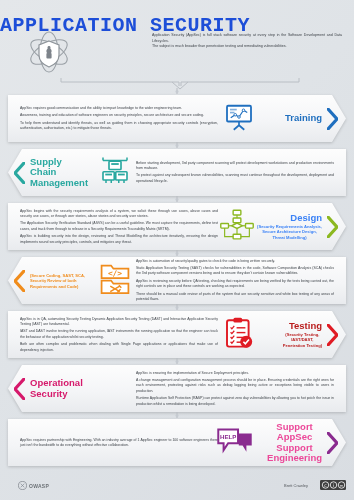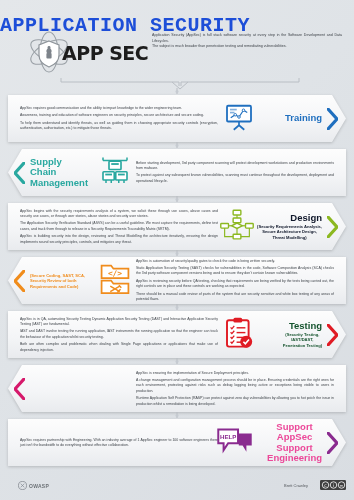--- a/index.html
+++ b/index.html
@@ -110,21 +110,20 @@
           <ellipse cx="23" cy="22" rx="20" ry="9" transform="rotate(28 23 22)"></ellipse>
           <ellipse cx="23" cy="22" rx="20" ry="9" transform="rotate(90 23 22)"></ellipse>
         </g>
         <path d="M23 11 L33 15 L33 25 Q33 33 23 37 Q13 33 13 25 L13 15 Z" fill="#ffffff" stroke="#8f959b" stroke-width="1.2"></path>
         <g fill="#7d838a">
           <circle cx="23" cy="21" r="2.6"></circle>
           <rect x="20.4" y="23" width="5.2" height="5.5" rx="1"></rect>
           <rect x="21.6" y="16" width="2.8" height="3.4" rx="1.2"></rect>
         </g>
       </svg>
-      <div class="logo-text">APP SEC</div>
     </div>
 
     <div class="intro">
       <div>Application Security (AppSec) is full stack software security at every step in the Software Development and Data Lifecycles.</div>
       <div>The subject is much broader than penetration testing and remediating vulnerabilities.</div>
     </div>
 
     <svg class="bracket" viewBox="0 0 240 14">
       <path d="M1 1 L1 5 L119 5 L119 9 M239 1 L239 5 L121 5 L121 9" fill="none" stroke="#b9bec4" stroke-width="1"></path>
       <path d="M112 5 L120 12 L128 5" fill="none" stroke="#b9bec4" stroke-width="1"></path>
@@ -207,21 +206,21 @@
         </g>
         <g stroke="#8cb820" stroke-width="1.5" fill="none">
           <path d="M22 7 L22 11"></path>
           <path d="M15 21 L11 21"></path>
           <path d="M29 21 L33 21"></path>
           <path d="M22 24.5 L22 32"></path>
           <path d="M6 24 L6 35 L17 35"></path>
           <path d="M38 24 L38 35 L27 35"></path>
         </g>
       </svg></div>
-          <div class="label" style="color: #0f172a;">
+          <div class="label" style="color: #3b82f6;">
             <div class="main" style="white-space: pre-line;">Design</div>
             <div class="sub" style="white-space: pre-line;">(Security Requirements Analysis,
 Secure Architecture Design,
 Threat Modelling)</div>
           </div>
           <svg class="chev" viewBox="0 0 11 22">
       <path d="M1 1 L10 11 L1 21" fill="none" stroke="#8cb820" stroke-width="3.2" stroke-linecap="round" stroke-linejoin="round"></path>
     </svg>
         </div>
       </div>
@@ -272,39 +271,43 @@
         </g>
         <g stroke="#e01b24" stroke-width="1.8">
           <path d="M15 13.5 L26 13.5"></path>
                 <path d="M15 19.5 L26 19.5"></path>
           <path d="M15 25.5 L26 25.5"></path>
                 <path d="M15 31.5 L22 31.5"></path>
         </g>
         <circle cx="27" cy="31" r="7.5" fill="#e01b24"></circle>
         <path d="M23.5 31 l2.4 2.6 l4.6 -5.4" stroke="#fff" stroke-width="2" fill="none"></path>
       </svg></div>
-          <div class="label" style="color: #14532d;">
+          <div class="label" style="color: #b91c1c;">
             <div class="main" style="white-space: pre-line;">Testing</div>
             <div class="sub" style="white-space: pre-line;">(Security Testing,
 IAST/DAST,
 Penetration Testing)</div>
           </div>
           <svg class="chev" viewBox="0 0 11 22">
       <path d="M1 1 L10 11 L1 21" fill="none" stroke="#e01b24" stroke-width="3.2" stroke-linecap="round" stroke-linejoin="round"></path>
     </svg>
         </div>
       </div>
       <div class="row">
         <div class="connector"></div>
         <div class="band left">
           <div class="band-bg"></div>
           <div class="body-text">
             <p>AppSec is ensuring the implementation of Secure Deployment principles.</p>
             <p>A change management and configuration management process should be in place. Ensuring credentials are the right ones for each environment, protecting against risks such as debug logging being active or exceptions being visible to users in production.</p>
             <p>Runtime Application Self Protection (RASP) can protect against zero day vulnerabilities by allowing you to hot patch the issue in production whilst a remediation is being developed.</p>
+          </div>
+          <div class="label" style="color: rgb(214, 25, 107);">
+            <div class="main" style="white-space: pre-line;">Operational
+Security</div>
           </div>
           <svg class="chev" viewBox="0 0 11 22">
       <path d="M10 1 L1 11 L10 21" fill="none" stroke="#d6196b" stroke-width="3.2" stroke-linecap="round" stroke-linejoin="round"></path>
     </svg>
         </div>
       </div>
       <div class="row">
         <div class="connector"></div>
         <div class="band right">
           <div class="band-bg"></div>

